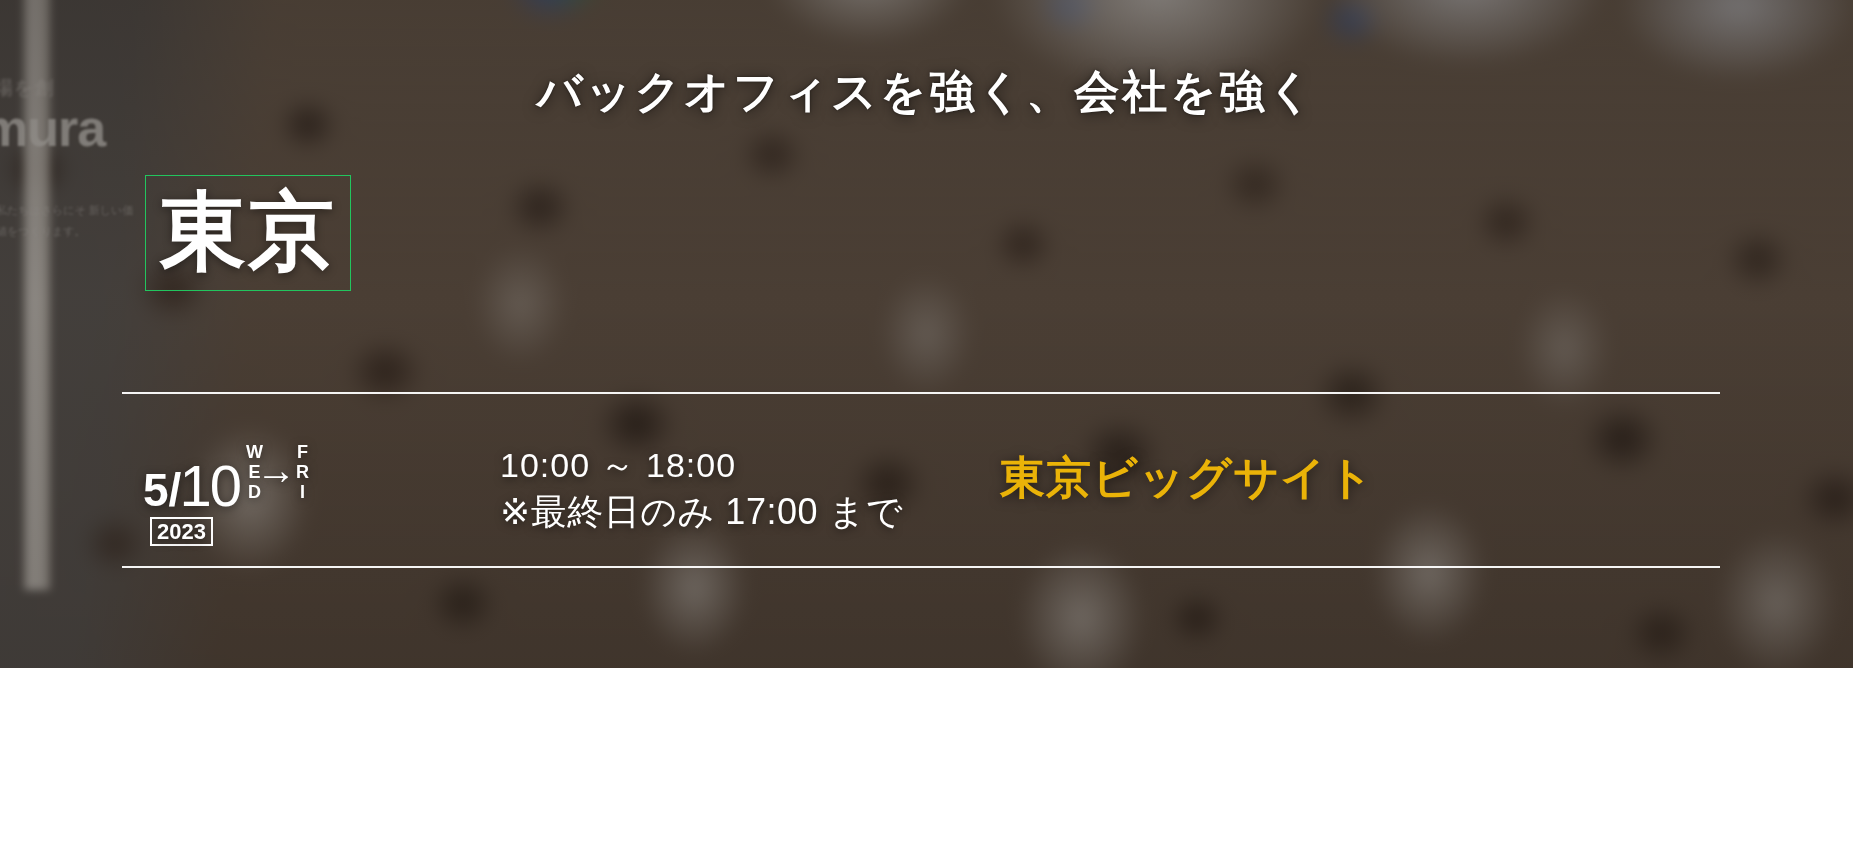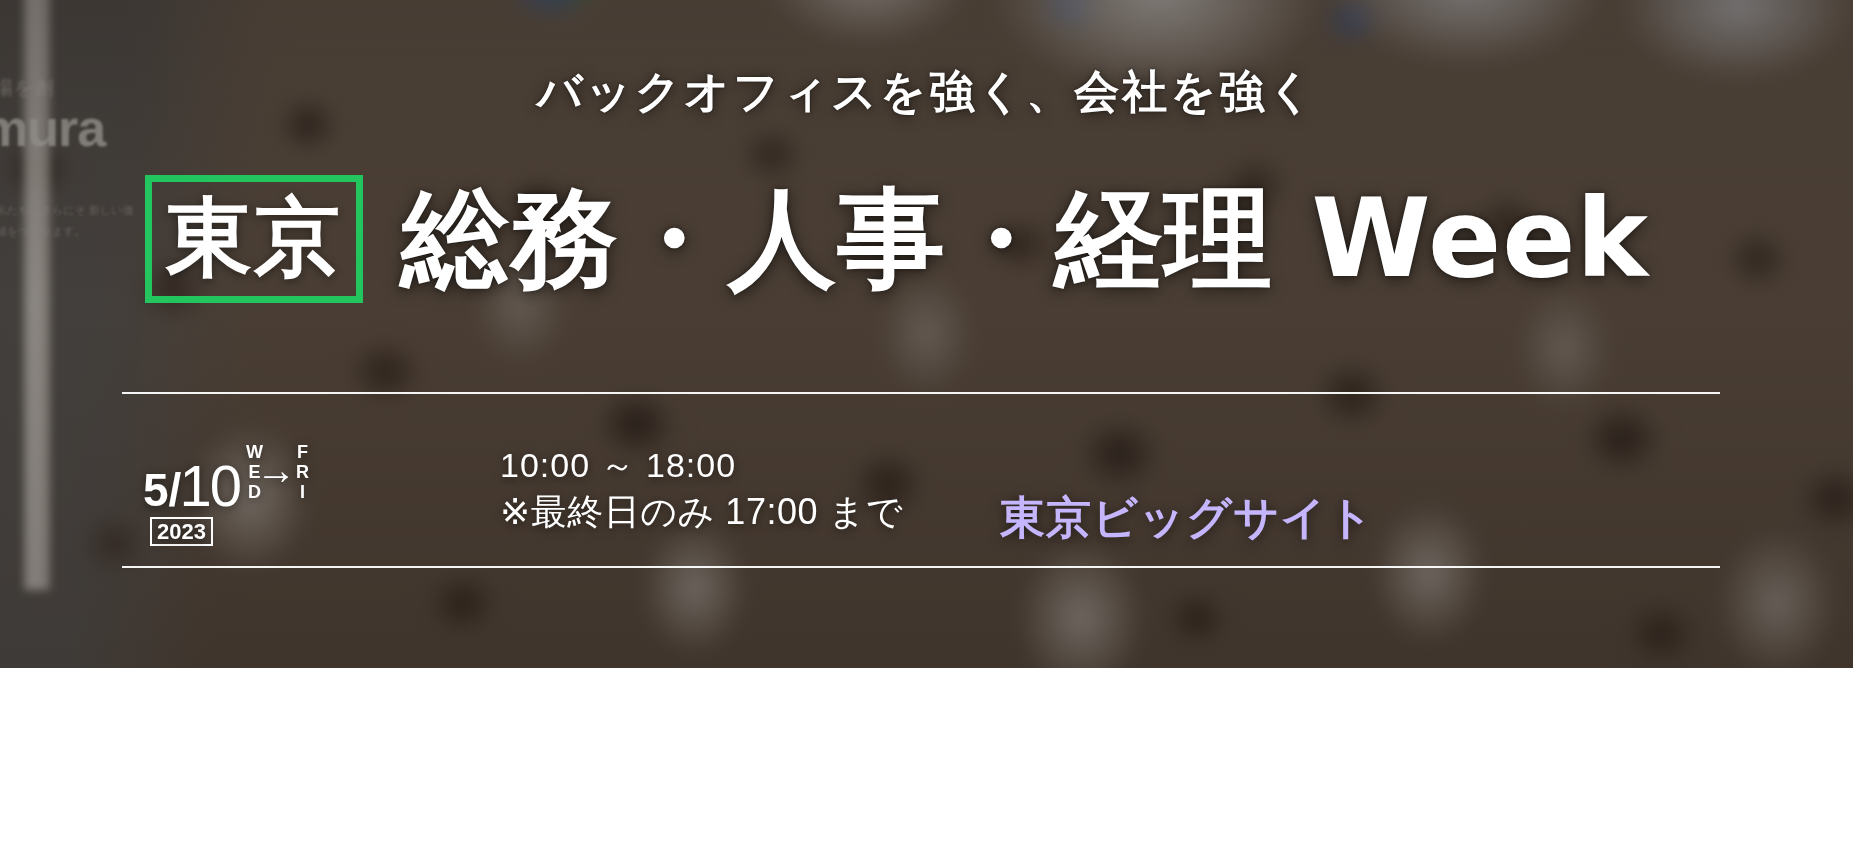--- a/index.html
+++ b/index.html
@@ -114,21 +114,21 @@
     letter-spacing:3px;
     text-shadow:0 2px 14px rgba(0,0,0,.6), 0 0 3px rgba(0,0,0,.5);
     font-family:"DejaVu Sans","Liberation Sans",sans-serif;
   }
 
   .title-row {
     position:absolute; left:145px; top:175px;
     display:flex; align-items:center; gap:38px;
   }
   .tokyo-badge {
-    border:7px solid #22c55e;
+    border:1px solid #22c55e;
     color:#ffffff;
     font-size:86px;
     font-weight:700;
     line-height:1;
     padding:12px 14px 16px;
     letter-spacing:2px;
     text-shadow:0 2px 10px rgba(0,0,0,.45);
     font-family:"DejaVu Sans","Liberation Sans",sans-serif;
   }
   .title-main {
@@ -187,23 +187,23 @@
   .time-block {
     position:absolute; left:500px; top:44px;
     color:#fff; text-shadow:0 2px 9px rgba(0,0,0,.55);
   }
   .time-main { font-size:34px; font-weight:400; letter-spacing:1px; line-height:1.28; }
   .time-note { font-size:36px; font-weight:400; letter-spacing:.5px; line-height:1.35; }
 
   
   .venue-block {
     position:absolute; left:1000px; top:48px;
-    color:#c4b5fd; white-space:nowrap;
+    color:#eab308; white-space:nowrap;
     text-shadow:0 2px 12px rgba(0,0,0,.55);
-    display:flex; align-items:baseline;margin-top:40px;
+    display:flex; align-items:baseline;
   }
   .venue-name { font-size:45px; font-weight:700; letter-spacing:1px; }
   .venue-hall { font-size:30px; font-weight:500; letter-spacing:0px; }
 
   
   .banner {
     position:absolute; left:0; top:668px; width:1853px; height:192px;
     background:linear-gradient(100deg,#5bc5ee 0%,#4fa9e8 22%,#4184e0 55%,#3457d0 100%);
     display:flex; align-items:center;
   }
@@ -232,21 +232,20 @@
 新しい価値をつくります。</div>
 
     <div class="scrim"></div>
 
     <div class="hero-inner">
 
       <div class="tagline">バックオフィスを強く、会社を強く</div>
 
       <div class="title-row">
         <div class="tokyo-badge">東京</div>
-        <div class="title-main">総務・人事・経理 Week</div>
       </div>
 
       <div class="rule rule-top"></div>
 
       <div class="info-row">
 
         <div class="date-block">
           <div style="position:relative;">
             <span class="d-month">5/</span>
             <span class="d-year">2023</span>

